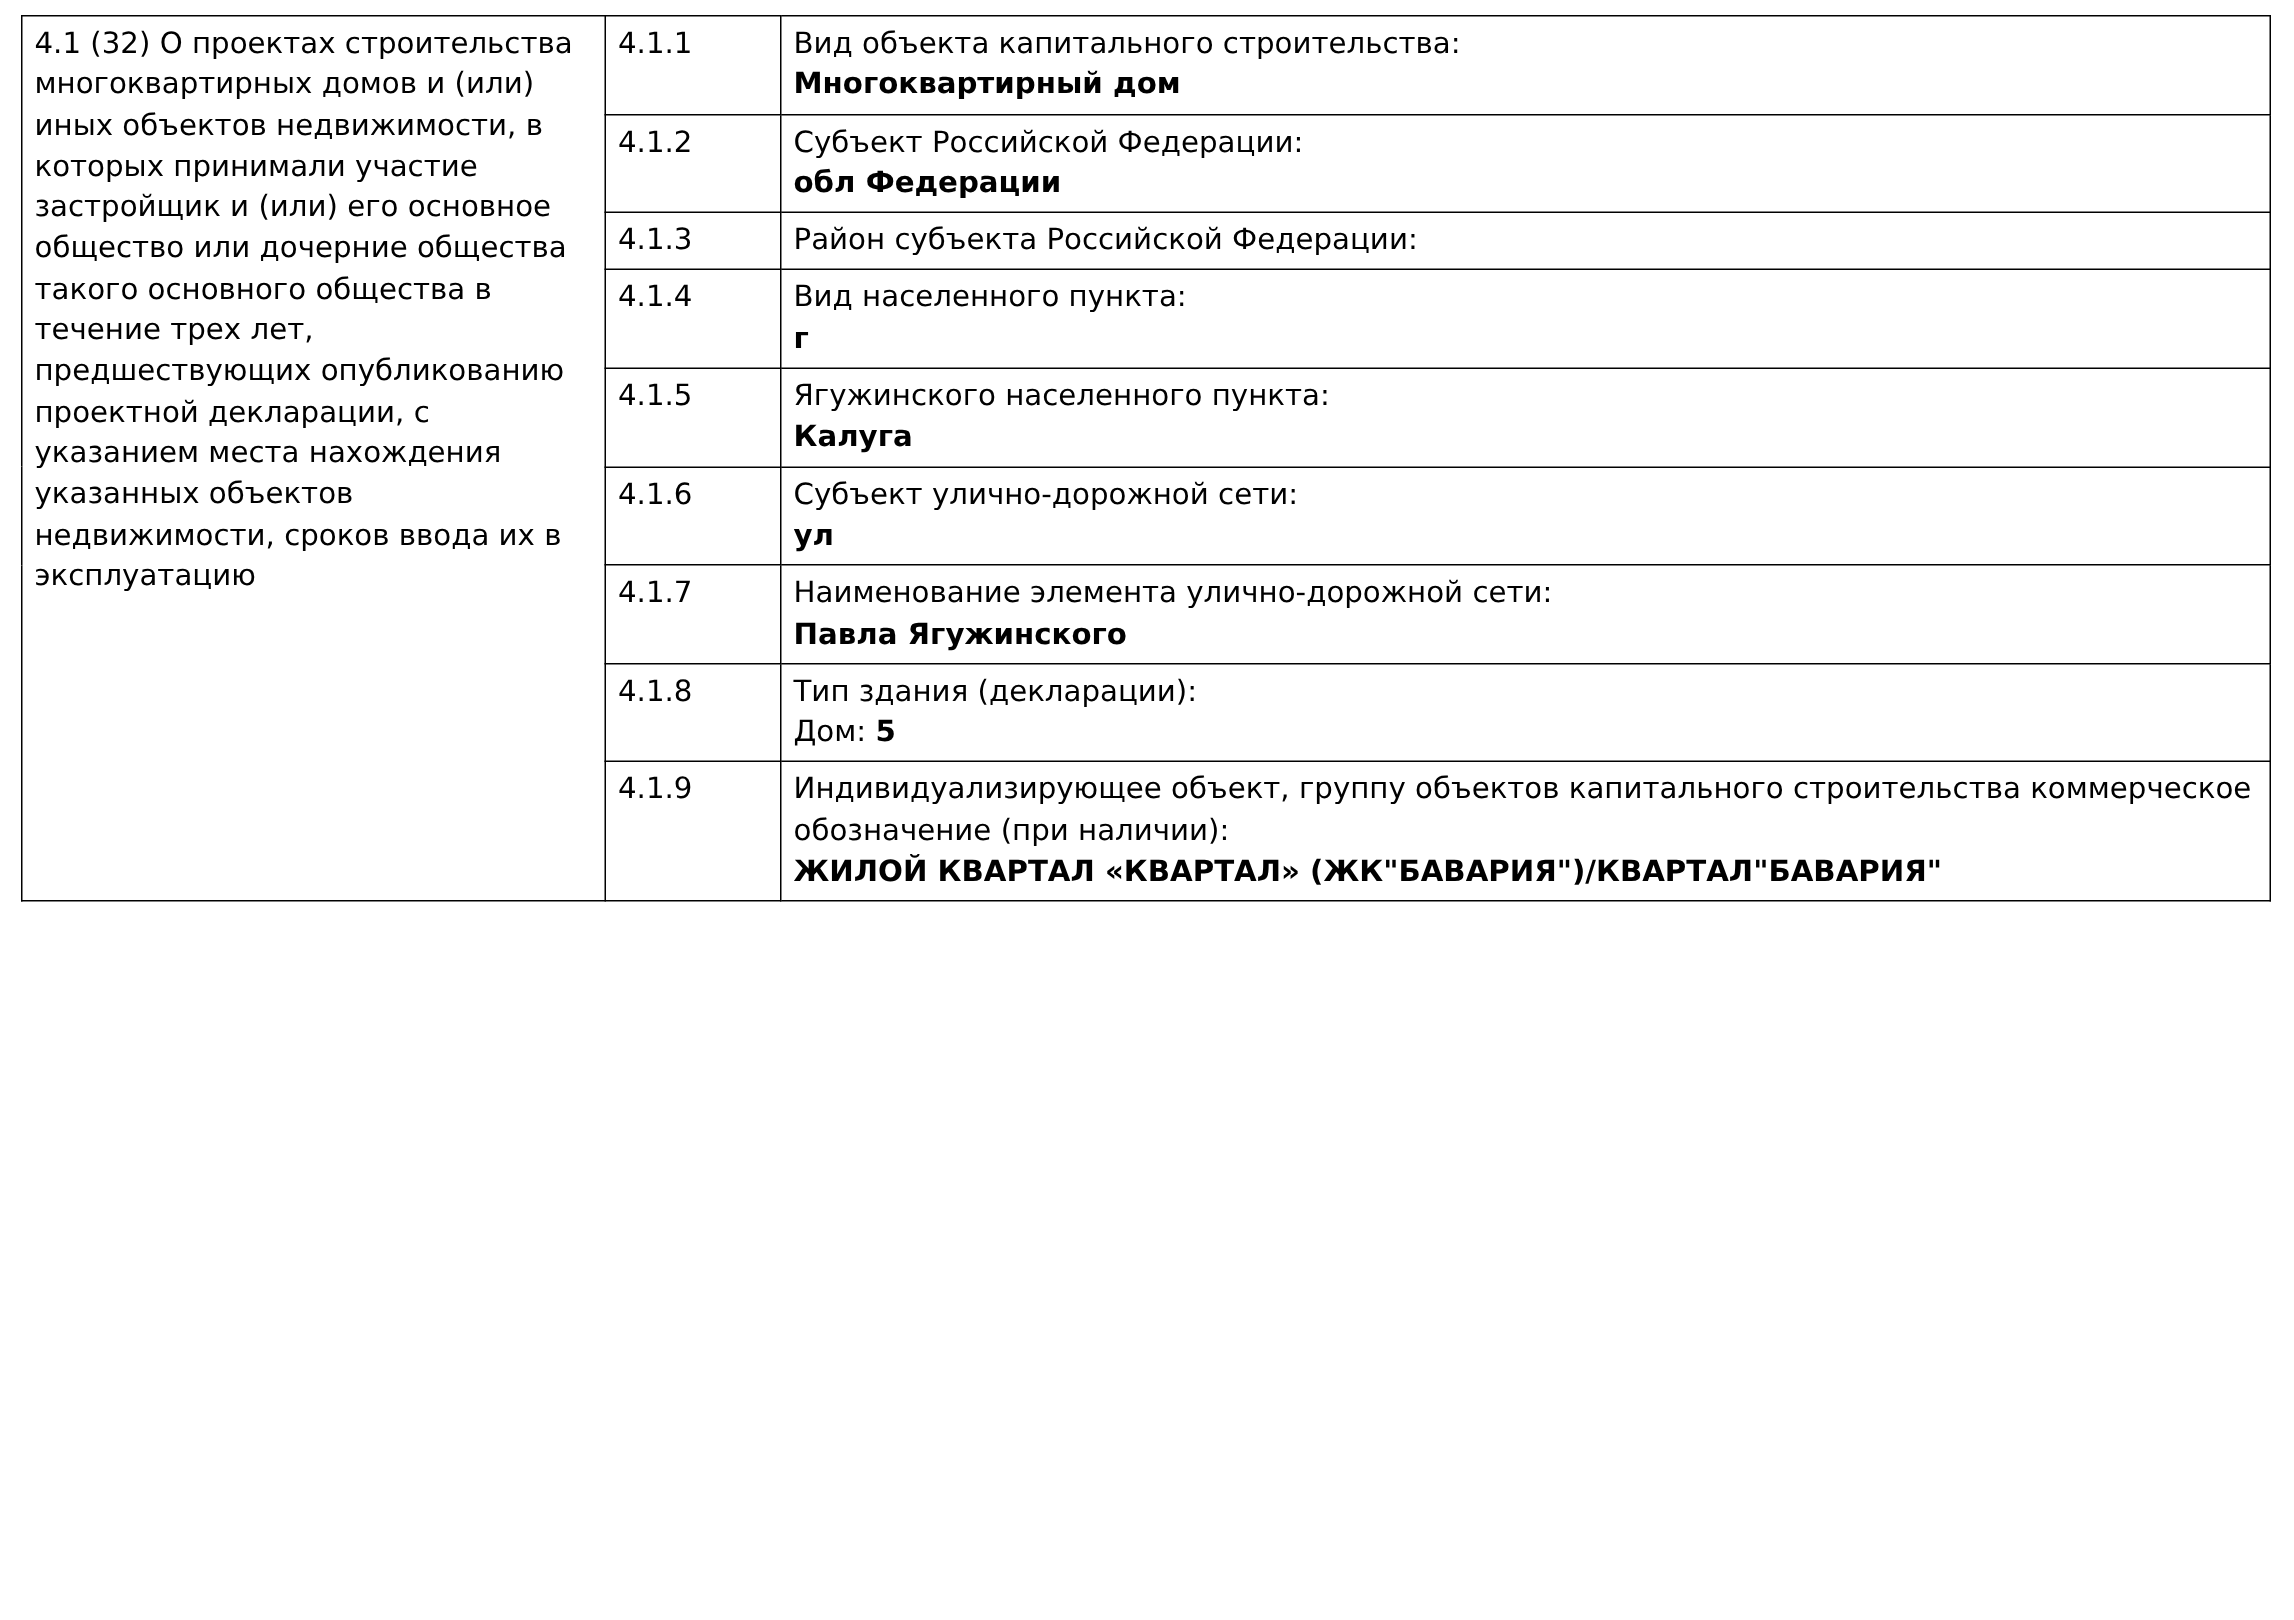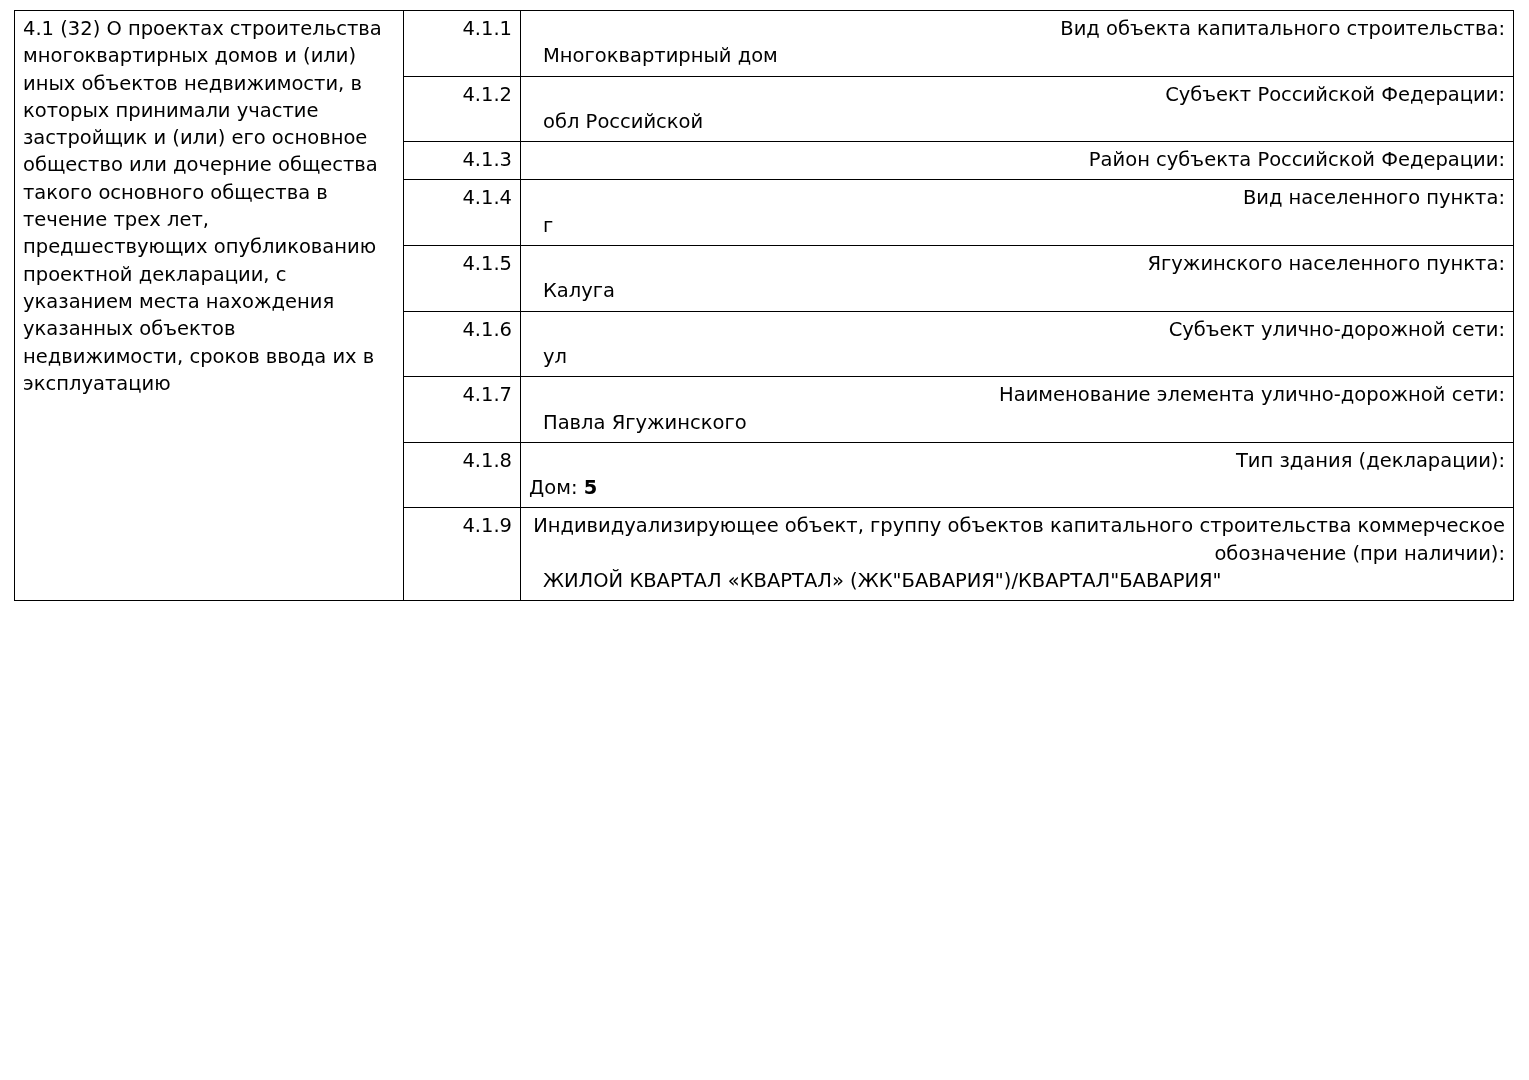--- a/index.html
+++ b/index.html
@@ -36,45 +36,42 @@
   td.col-num {
     width: 100px;
     vertical-align: middle;
   }
   td.col-body {
     width: auto;
   }
   .label {
     display: block;
     font-weight: 400;
-    text-align: right;
   }
   .value {
     display: block;
-    font-weight: normal;
-    margin-left: 14px;
+    font-weight: bold;
   }
   .inline-label {
     font-weight: 400;
   }
   .inline-value {
     font-weight: bold;
   }
   .cell-tall {
     height: 420px;
   }
   .title-text {
     display: block;
   }
   .num-text {
     display: block;
   }
   .mid {
     vertical-align: middle;
-    text-align: right;
   }
   .body-pad-first {
     padding-top: 200px;
   }
 </style>
 </head>
 <body>
 
 <div class="page">
   <table class="decl">
@@ -91,21 +88,21 @@
           <span class="value">Многоквартирный дом</span>
         </td>
       </tr>
 
       <tr>
         <td class="col-num mid">
           <span class="num-text">4.1.2</span>
         </td>
         <td class="col-body">
           <span class="label">Субъект Российской Федерации:</span>
-          <span class="value">обл Российской</span>
+          <span class="value">обл Федерации</span>
         </td>
       </tr>
 
       <tr>
         <td class="col-num mid">
           <span class="num-text">4.1.3</span>
         </td>
         <td class="col-body">
           <span class="label">Район субъекта Российской Федерации:</span>
         </td>

